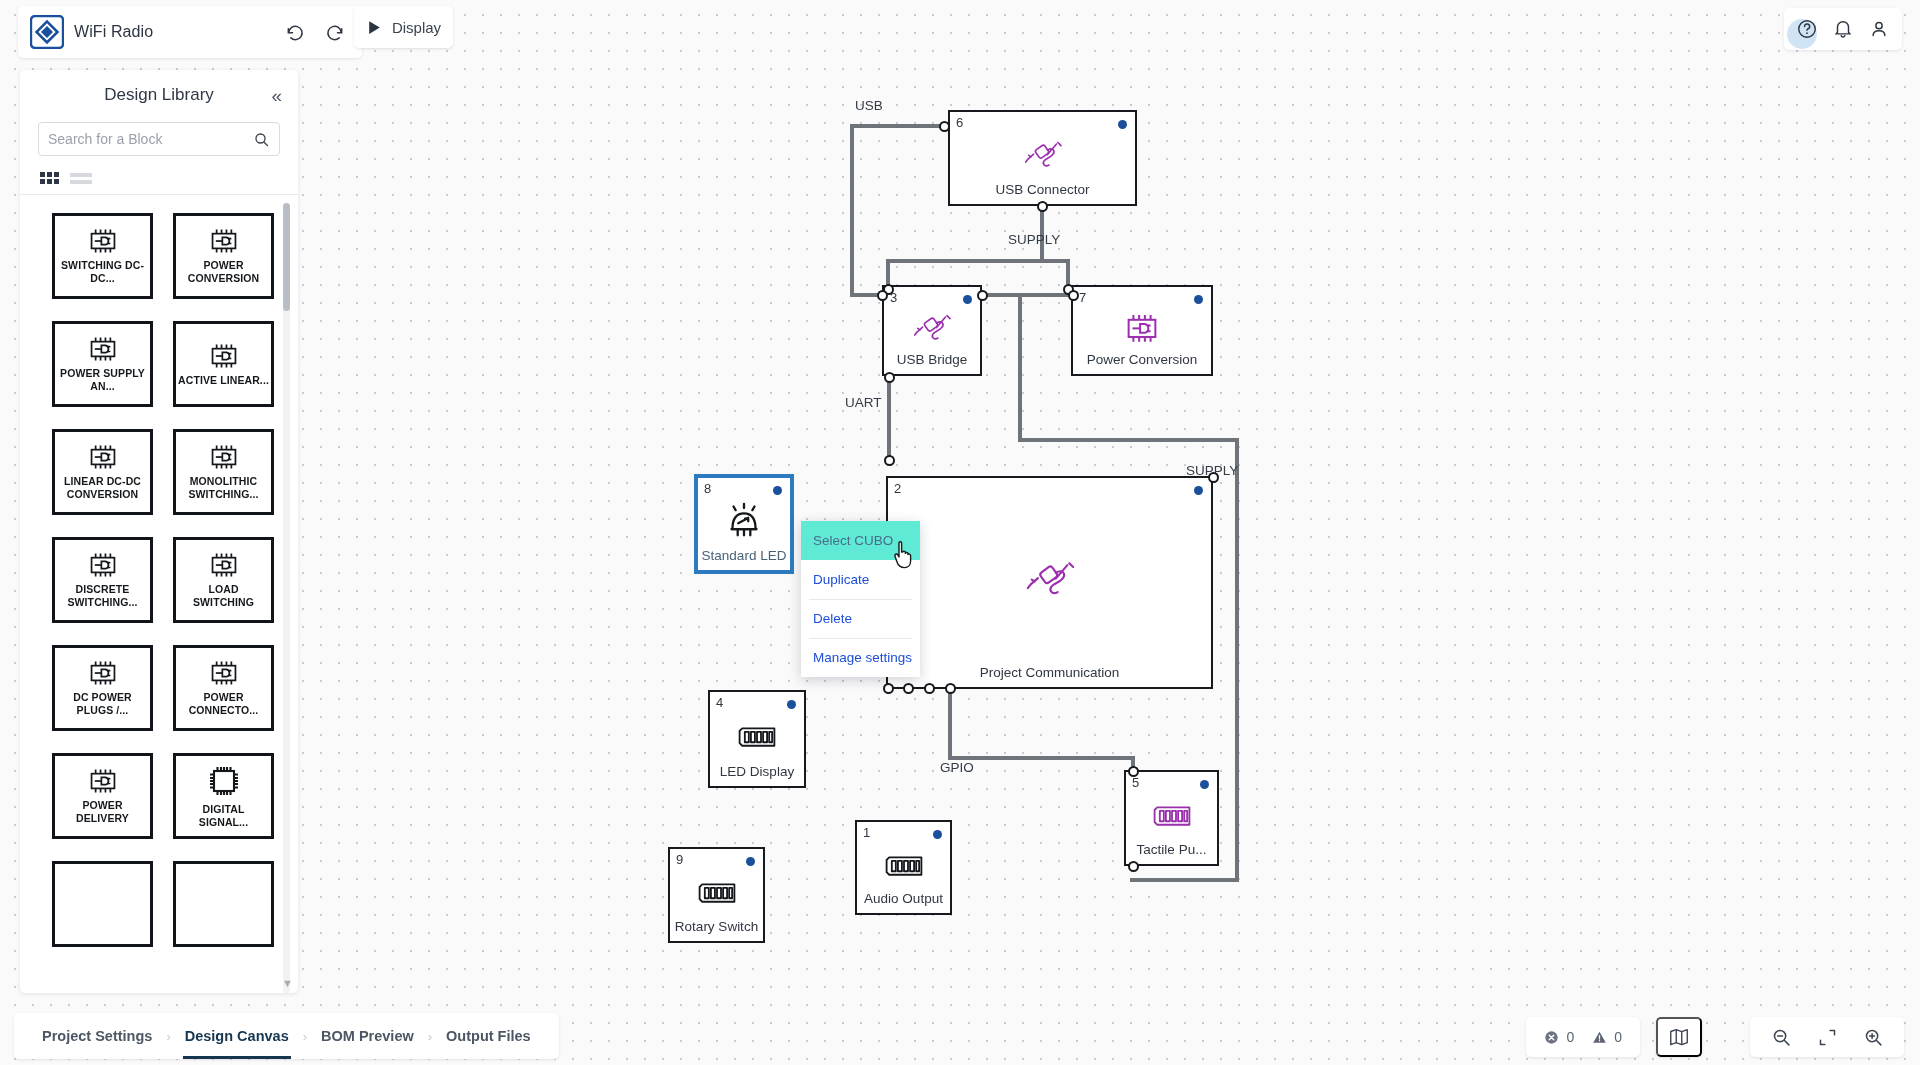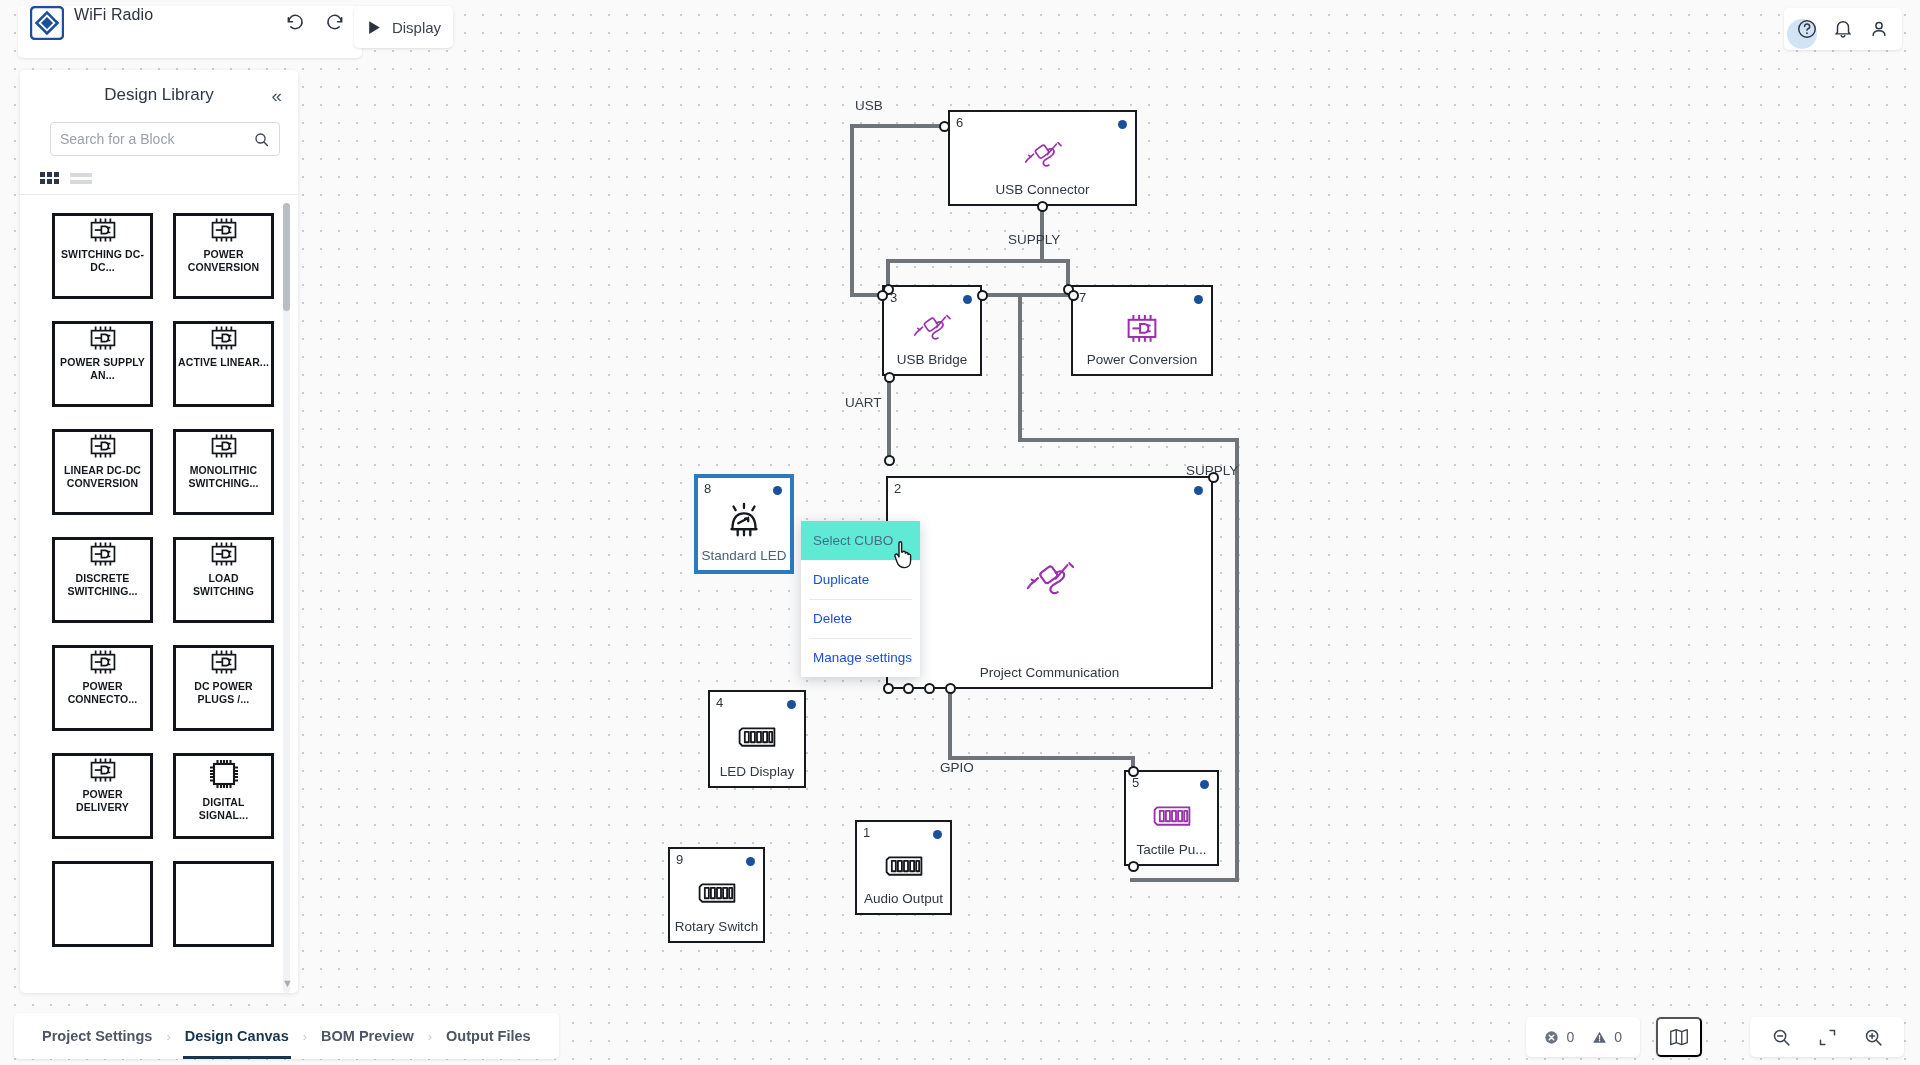--- a/index.html
+++ b/index.html
@@ -19,21 +19,21 @@
     background-size: 18px 18px;
     background-position: 6px 6px;
   }
 
   
   .topbar-left {
     position: absolute; left: 18px; top: 6px;
     height: 52px; width: 344px;
     background: #fff; border-radius: 5px;
     box-shadow: 0 1px 3px rgba(16,24,40,.10);
-    display: flex; 
+    display: flex; align-items: center;
     padding: 0 12px; gap: 10px;
   }
   .logo { width: 34px; height: 34px; flex: 0 0 34px; }
   .proj-title {
     font-size: 16px; color: #2b3440; letter-spacing: .1px;
     flex: 1;
   }
   .icon-btn {
     width: 30px; height: 30px; border-radius: 4px;
     display: flex; align-items: center; justify-content: center;
@@ -81,21 +81,21 @@
     display: flex; align-items: center; justify-content: center;
     height: 50px; position: relative;
   }
   .library-title { font-size: 17px; color: #2f3845; }
   .collapse-btn {
     position: absolute; right: 16px; top: 50%; transform: translateY(-50%);
     font-size: 19px; color: #4b5563; cursor: pointer;
     line-height: 1; background: none; border: none;
   }
   .search-wrap {
-    margin: 2px 18px 0 30px; height: 34px;
+    margin: 2px 18px 0 18px; height: 34px;
     border: 1px solid #d7dbe0; border-radius: 4px;
     display: flex; align-items: center; padding: 0 9px;
   }
   .search-wrap input {
     flex: 1; border: none; outline: none;
     font-size: 14px; color: #374151;
     font-family: "Liberation Sans", sans-serif;
     background: transparent;
   }
   .search-wrap input::placeholder { color: #9aa1ab; }
@@ -116,21 +116,21 @@
     padding: 18px 0 0 0;
   }
   .lib-grid {
     display: grid; grid-template-columns: repeat(2, 101px);
     gap: 22px 20px; padding-left: 32px;
   }
   .lib-card {
     width: 101px; height: 86px;
     border: 3px solid #111418; background: #fff;
     display: flex; flex-direction: column; align-items: center;
-    gap: 4px; cursor: pointer;
+    justify-content: center; gap: 4px; cursor: pointer;
   }
   .lib-card .cap {
     font-size: 10.5px; color: #14181d; font-weight: 700;
     text-align: center; line-height: 1.22; letter-spacing: .1px;
     max-width: 92px; text-transform: uppercase;
   }
   .lib-scrollbar {
     position: absolute; right: 8px; top: 8px;
     width: 7px; height: 790px; background: #f1f2f4; border-radius: 4px;
   }
@@ -448,32 +448,32 @@
           </div>
           <div class="lib-card">
             <svg width="36" height="28.080000000000002" viewBox="0 0 44 34" fill="none" stroke="#14181d" stroke-width="2.1">
       <rect x="8" y="8" width="28" height="18"></rect>
       <path d="M13 8 L13 3 M19 8 L19 3 M25 8 L25 3 M31 8 L31 3"></path>
       <path d="M13 26 L13 31 M19 26 L19 31 M25 26 L25 31 M31 26 L31 31"></path>
       <path d="M12 17 L20 17"></path>
       <path d="M20 12.5 L25 12.5 A4.6 4.6 0 0 1 25 21.5 L20 21.5 Z"></path>
       <path d="M27 14 L31 14 M27 20 L31 20"></path>
     </svg>
+            <span class="cap">DC POWER PLUGS /...</span>
+          </div>
+          <div class="lib-card">
+            <svg width="36" height="28.080000000000002" viewBox="0 0 44 34" fill="none" stroke="#14181d" stroke-width="2.1">
+      <rect x="8" y="8" width="28" height="18"></rect>
+      <path d="M13 8 L13 3 M19 8 L19 3 M25 8 L25 3 M31 8 L31 3"></path>
+      <path d="M13 26 L13 31 M19 26 L19 31 M25 26 L25 31 M31 26 L31 31"></path>
+      <path d="M12 17 L20 17"></path>
+      <path d="M20 12.5 L25 12.5 A4.6 4.6 0 0 1 25 21.5 L20 21.5 Z"></path>
+      <path d="M27 14 L31 14 M27 20 L31 20"></path>
+    </svg>
             <span class="cap">POWER CONNECTO...</span>
-          </div>
-          <div class="lib-card">
-            <svg width="36" height="28.080000000000002" viewBox="0 0 44 34" fill="none" stroke="#14181d" stroke-width="2.1">
-      <rect x="8" y="8" width="28" height="18"></rect>
-      <path d="M13 8 L13 3 M19 8 L19 3 M25 8 L25 3 M31 8 L31 3"></path>
-      <path d="M13 26 L13 31 M19 26 L19 31 M25 26 L25 31 M31 26 L31 31"></path>
-      <path d="M12 17 L20 17"></path>
-      <path d="M20 12.5 L25 12.5 A4.6 4.6 0 0 1 25 21.5 L20 21.5 Z"></path>
-      <path d="M27 14 L31 14 M27 20 L31 20"></path>
-    </svg>
-            <span class="cap">DC POWER PLUGS /...</span>
           </div>
           <div class="lib-card">
             <svg width="36" height="28.080000000000002" viewBox="0 0 44 34" fill="none" stroke="#14181d" stroke-width="2.1">
       <rect x="8" y="8" width="28" height="18"></rect>
       <path d="M13 8 L13 3 M19 8 L19 3 M25 8 L25 3 M31 8 L31 3"></path>
       <path d="M13 26 L13 31 M19 26 L19 31 M25 26 L25 31 M31 26 L31 31"></path>
       <path d="M12 17 L20 17"></path>
       <path d="M20 12.5 L25 12.5 A4.6 4.6 0 0 1 25 21.5 L20 21.5 Z"></path>
       <path d="M27 14 L31 14 M27 20 L31 20"></path>
     </svg>

